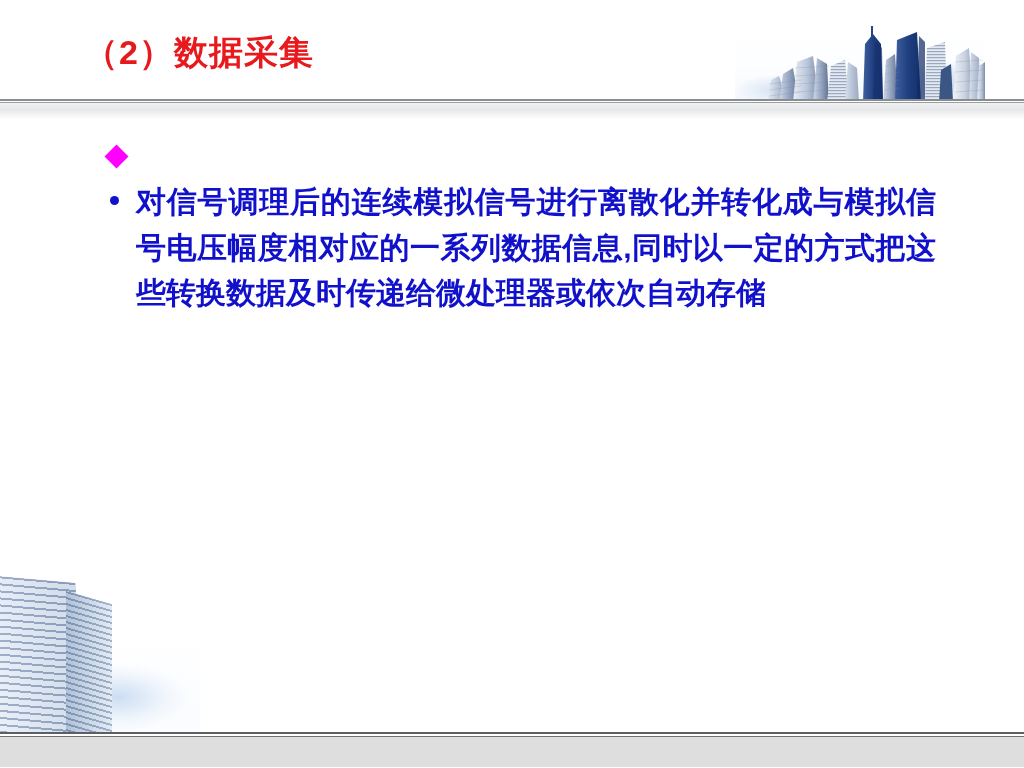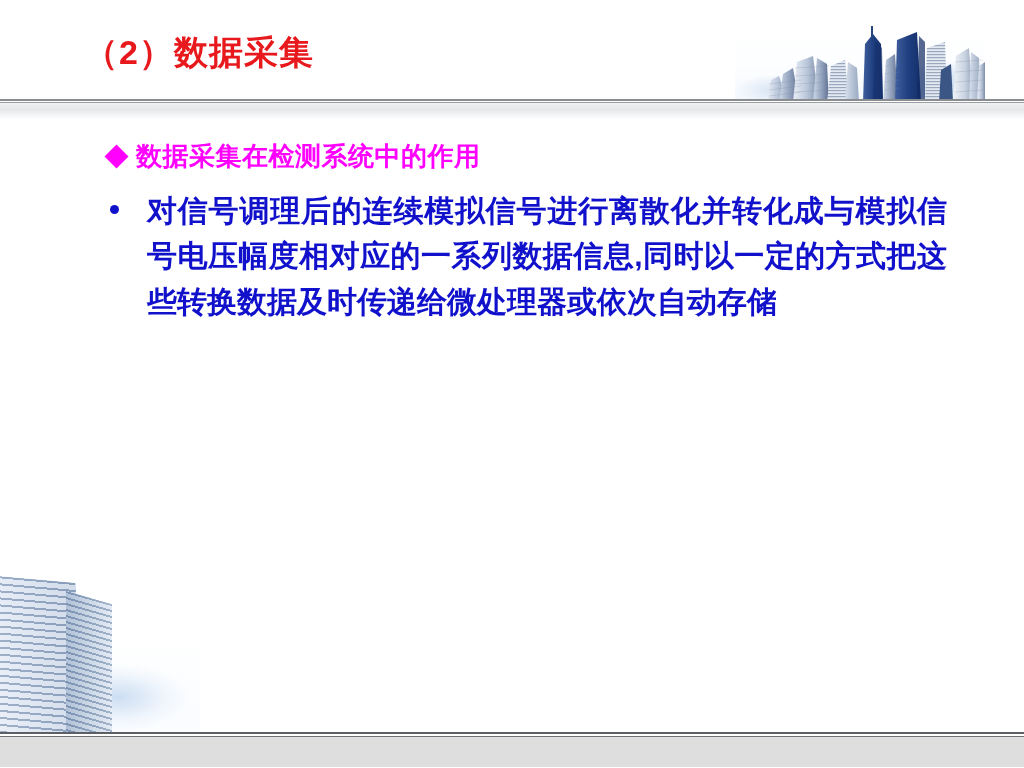--- a/index.html
+++ b/index.html
@@ -116,21 +116,21 @@
     color: #ff00ff;
     line-height: 1.3;
     letter-spacing: .5px;
   }
 
   .level2 {
     position: relative;
     margin: 14px 0 0 110px;
     display: flex;
     align-items: flex-start;
-    gap: 28px;
+    gap: 17px;
   }
   .dot-bullet {
     width: 9px;
     height: 9px;
     border-radius: 50%;
     background: #1111cc;
     margin-top: 17px;
     flex: 0 0 auto;
   }
   .level2-text {
@@ -310,21 +310,20 @@
     <div class="line-dark"></div>
     <div class="line-hi"></div>
     <div class="line-thin"></div>
     <div class="band"></div>
   </div>
 
   <div class="body-area">
 
     <div class="level1">
       <span class="diamond-bullet"></span>
-      <span class="level1-text">数据采集在检测系统中的作用</span>
     </div>
 
     <div class="level2">
       <span class="dot-bullet"></span>
       <span class="level2-text">对信号调理后的连续模拟信号进行离散化并转化成与模拟信号电压幅度相对应的一系列数据信息,同时以一定的方式把这些转换数据及时传递给微处理器或依次自动存储</span>
     </div>
 
   </div>
 
   <div class="skyline-bottom">

